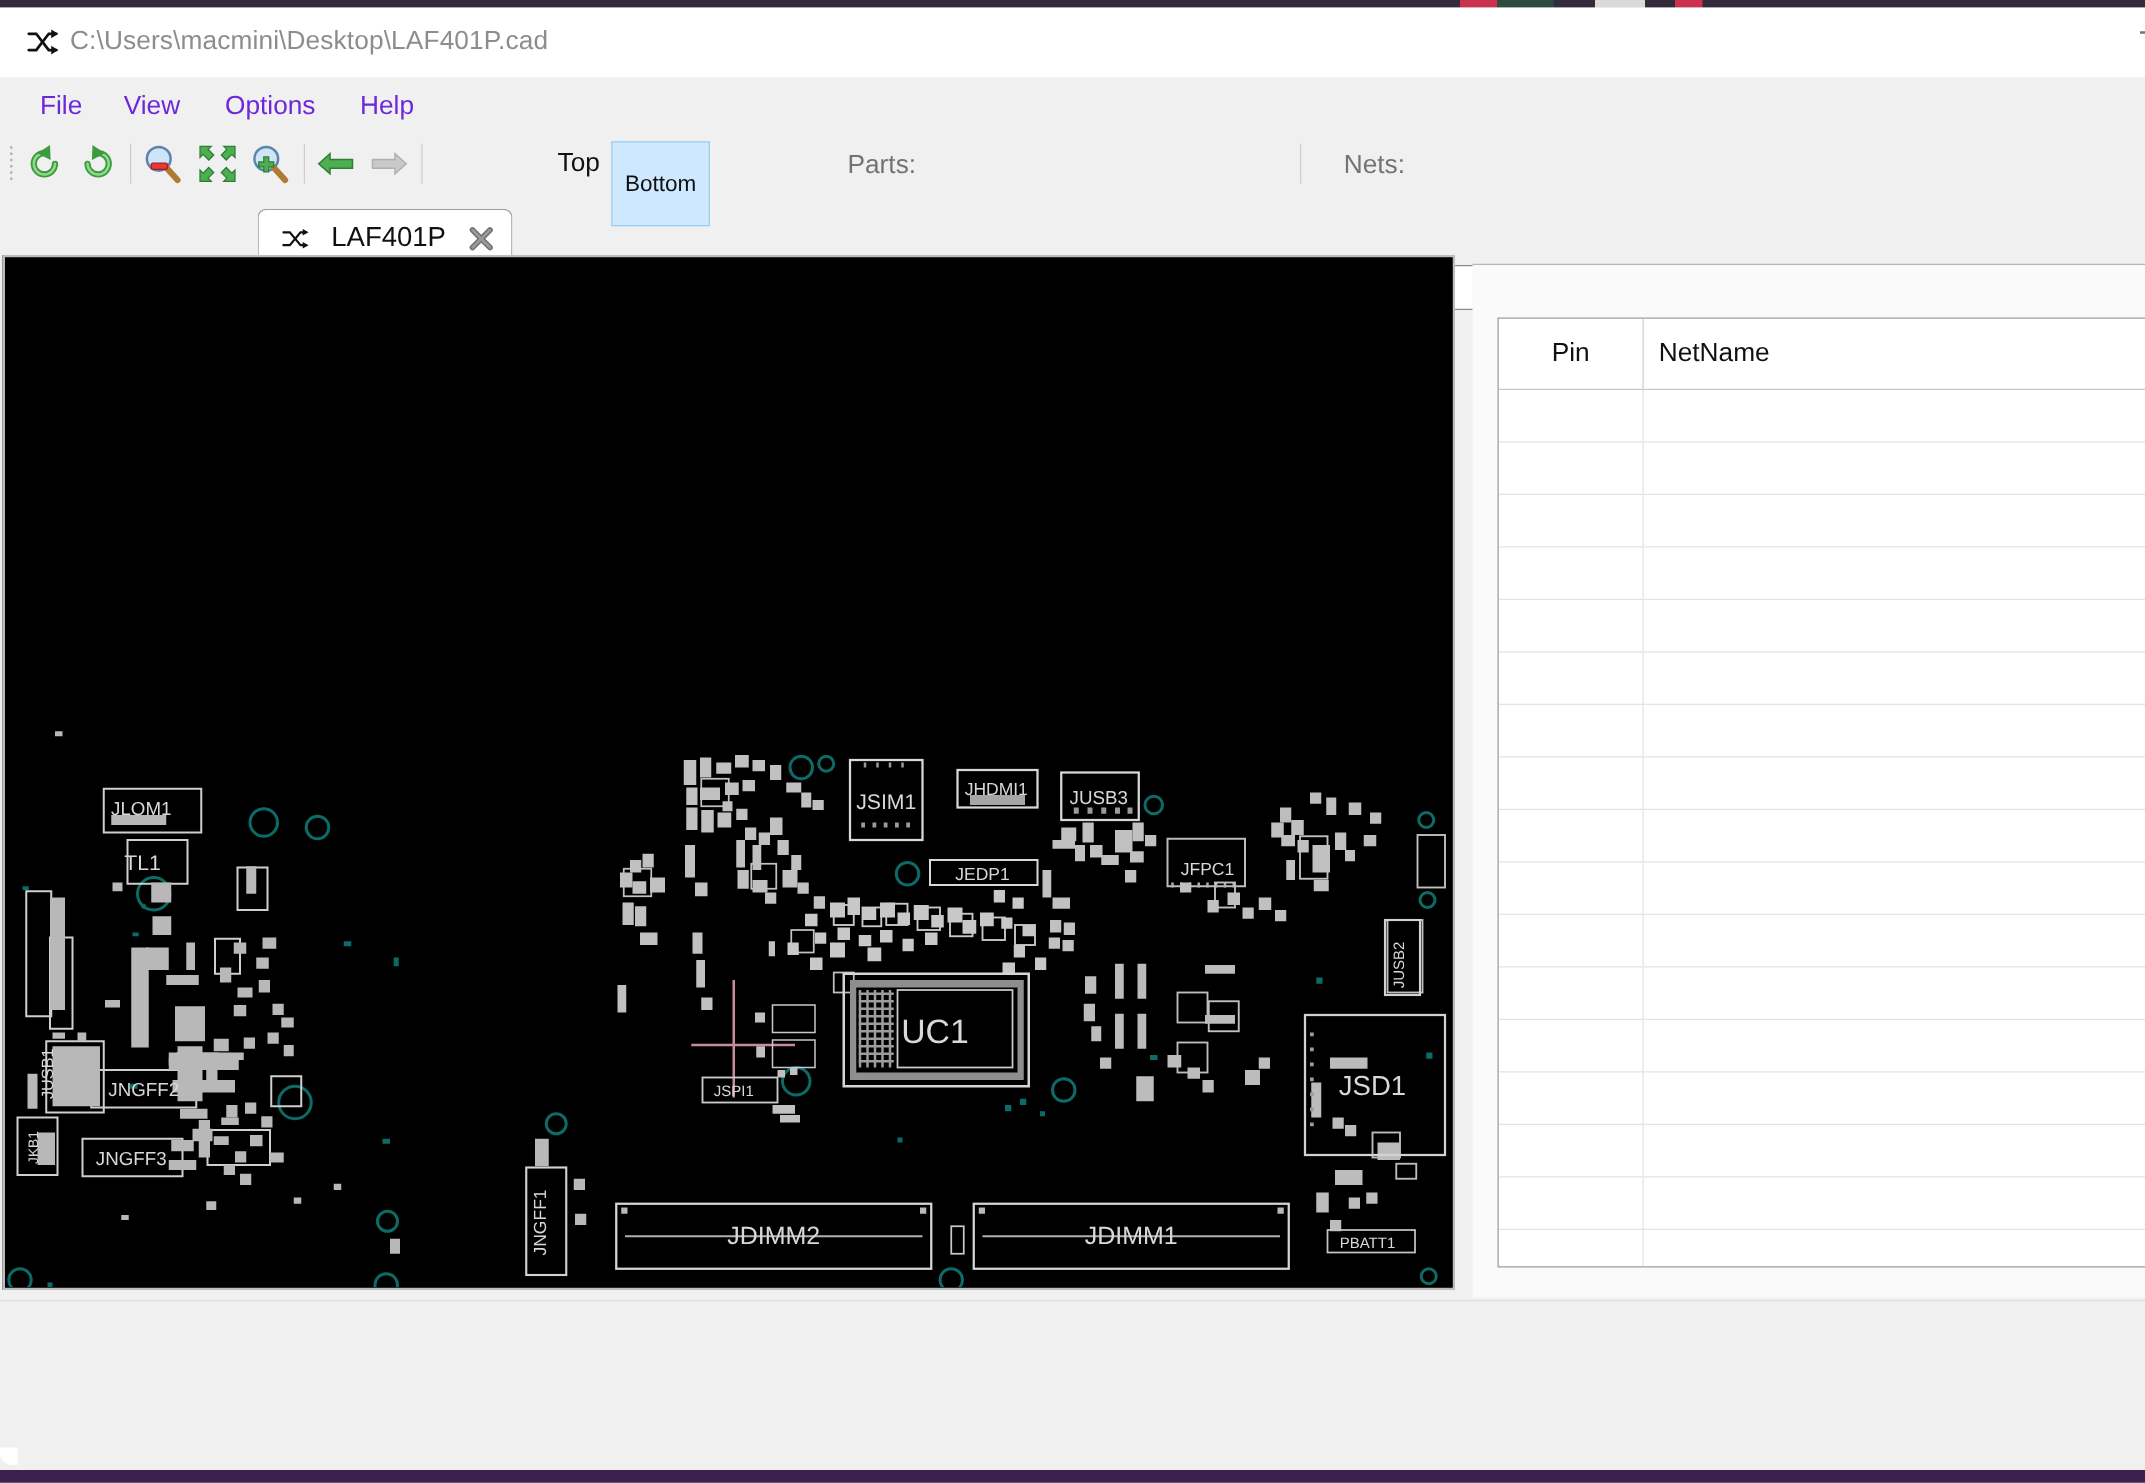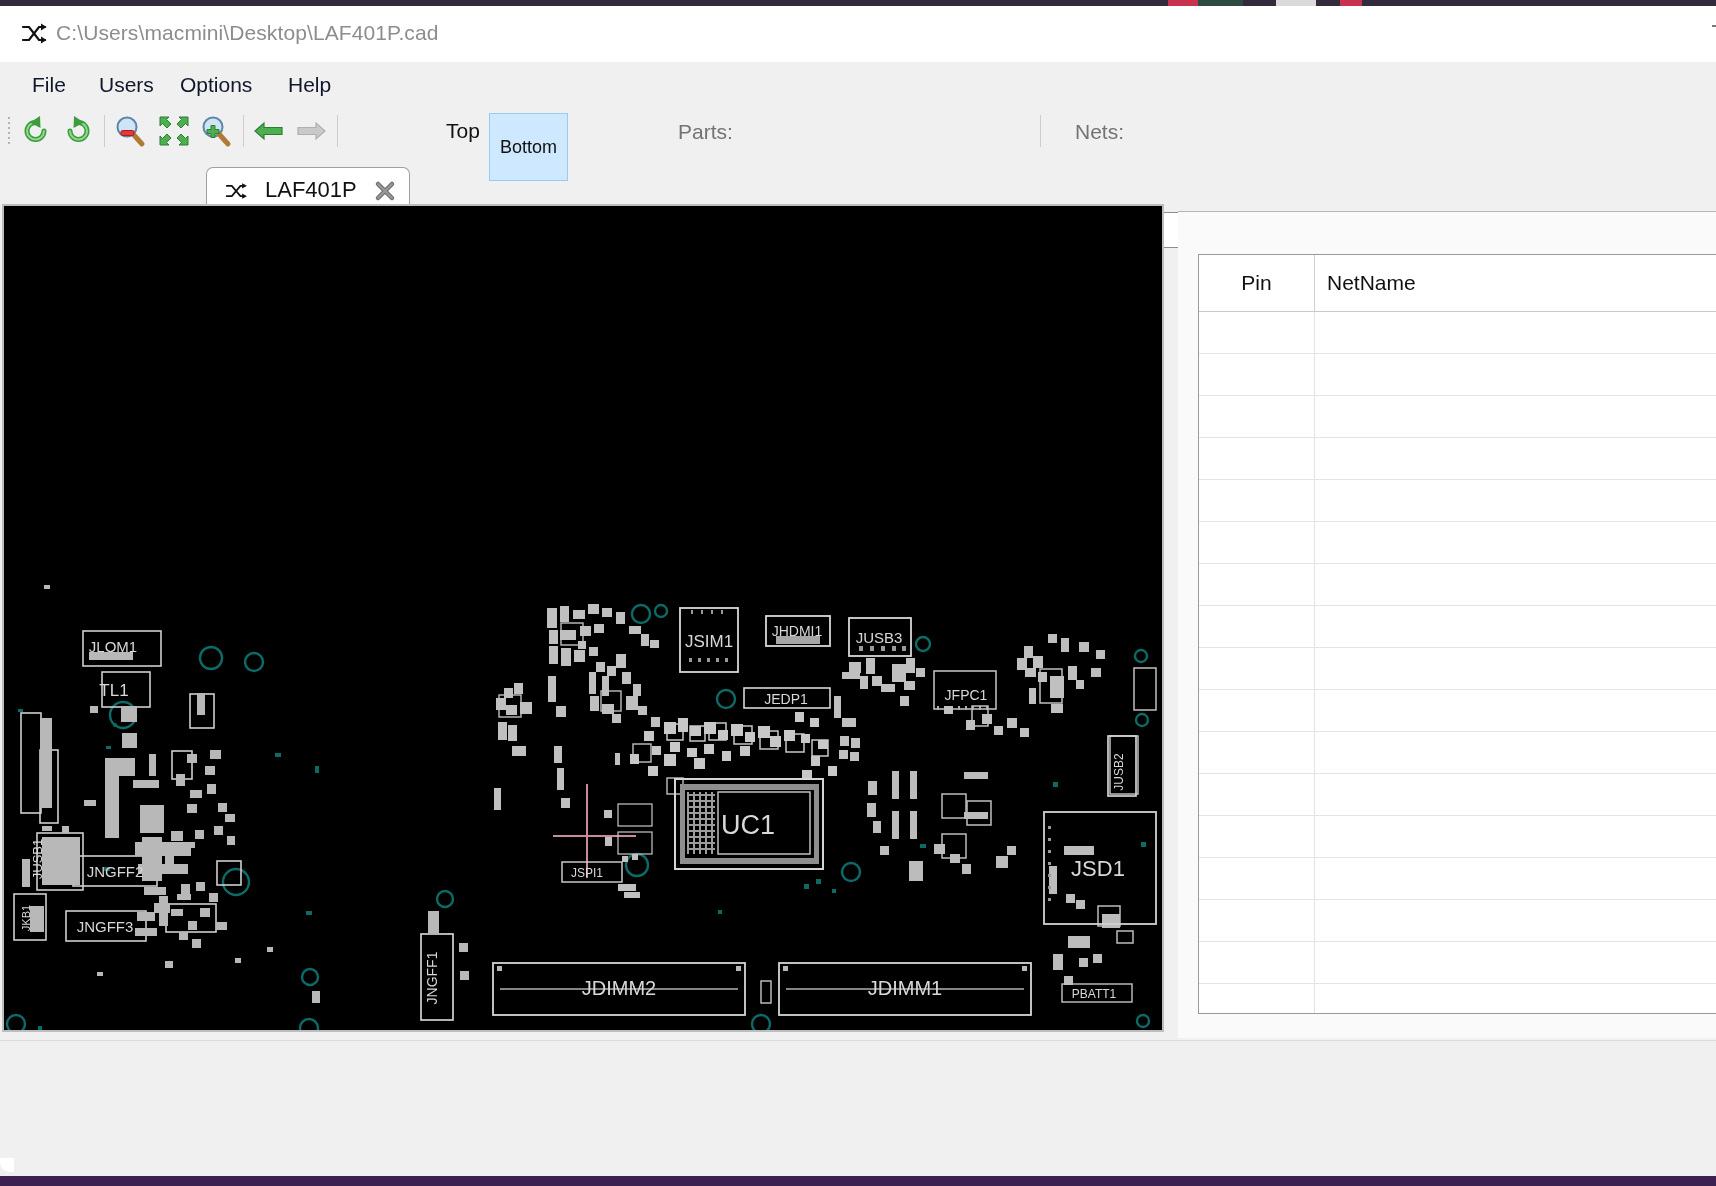--- a/index.html
+++ b/index.html
@@ -30,21 +30,21 @@
   }
   #min-btn{
     position:absolute;right:0;top:0;width:46px;height:38px;cursor:default;
   }
   #min-btn .bar{position:absolute;left:12px;top:19px;width:22px;height:2px;background:#777;}
 
   
   #menubar{position:absolute;left:0;top:56px;width:1716px;height:45px;background:#f0f0f0;}
   .menu-item{
     position:absolute;top:6px;height:33px;line-height:33px;padding:0 12px;
-    font-size:21px;color:#0f172a;cursor:default;
+    font-size:21px;color:#6d28d9;cursor:default;
   }
 
   
   #toolbar{position:absolute;left:0;top:101px;width:1716px;height:48px;background:#f0f0f0;}
   #grip{position:absolute;left:8px;top:10px;width:4px;height:28px;}
   #grip i{display:block;width:2px;height:2px;background:#b4b4b4;margin:0 0 3px 0;}
   .tb-btn{position:absolute;top:6px;width:36px;height:36px;cursor:default;}
   .tb-sep{position:absolute;top:8px;width:1px;height:32px;background:#cdcdcd;}
 
   .tb-label{position:absolute;font-size:21px;color:#737373;top:13px;}
@@ -155,21 +155,21 @@
       </svg>
     </span>
     <div id="title-text">C:\Users\macmini\Desktop\LAF401P.cad</div>
     <div id="min-btn">
         <div class="bar"></div>
       </div>
   </div>
 
   <div id="menubar">
     <div class="menu-item" style="left:20px;">File</div>
-    <div class="menu-item" style="left:87px;">Users</div>
+    <div class="menu-item" style="left:87px;">View</div>
     <div class="menu-item" style="left:168px;">Options</div>
     <div class="menu-item" style="left:276px;">Help</div>
   </div>
 
   <div id="toolbar">
     <div id="grip">
       <i></i>
         <i></i>
         <i></i>
         <i></i>

